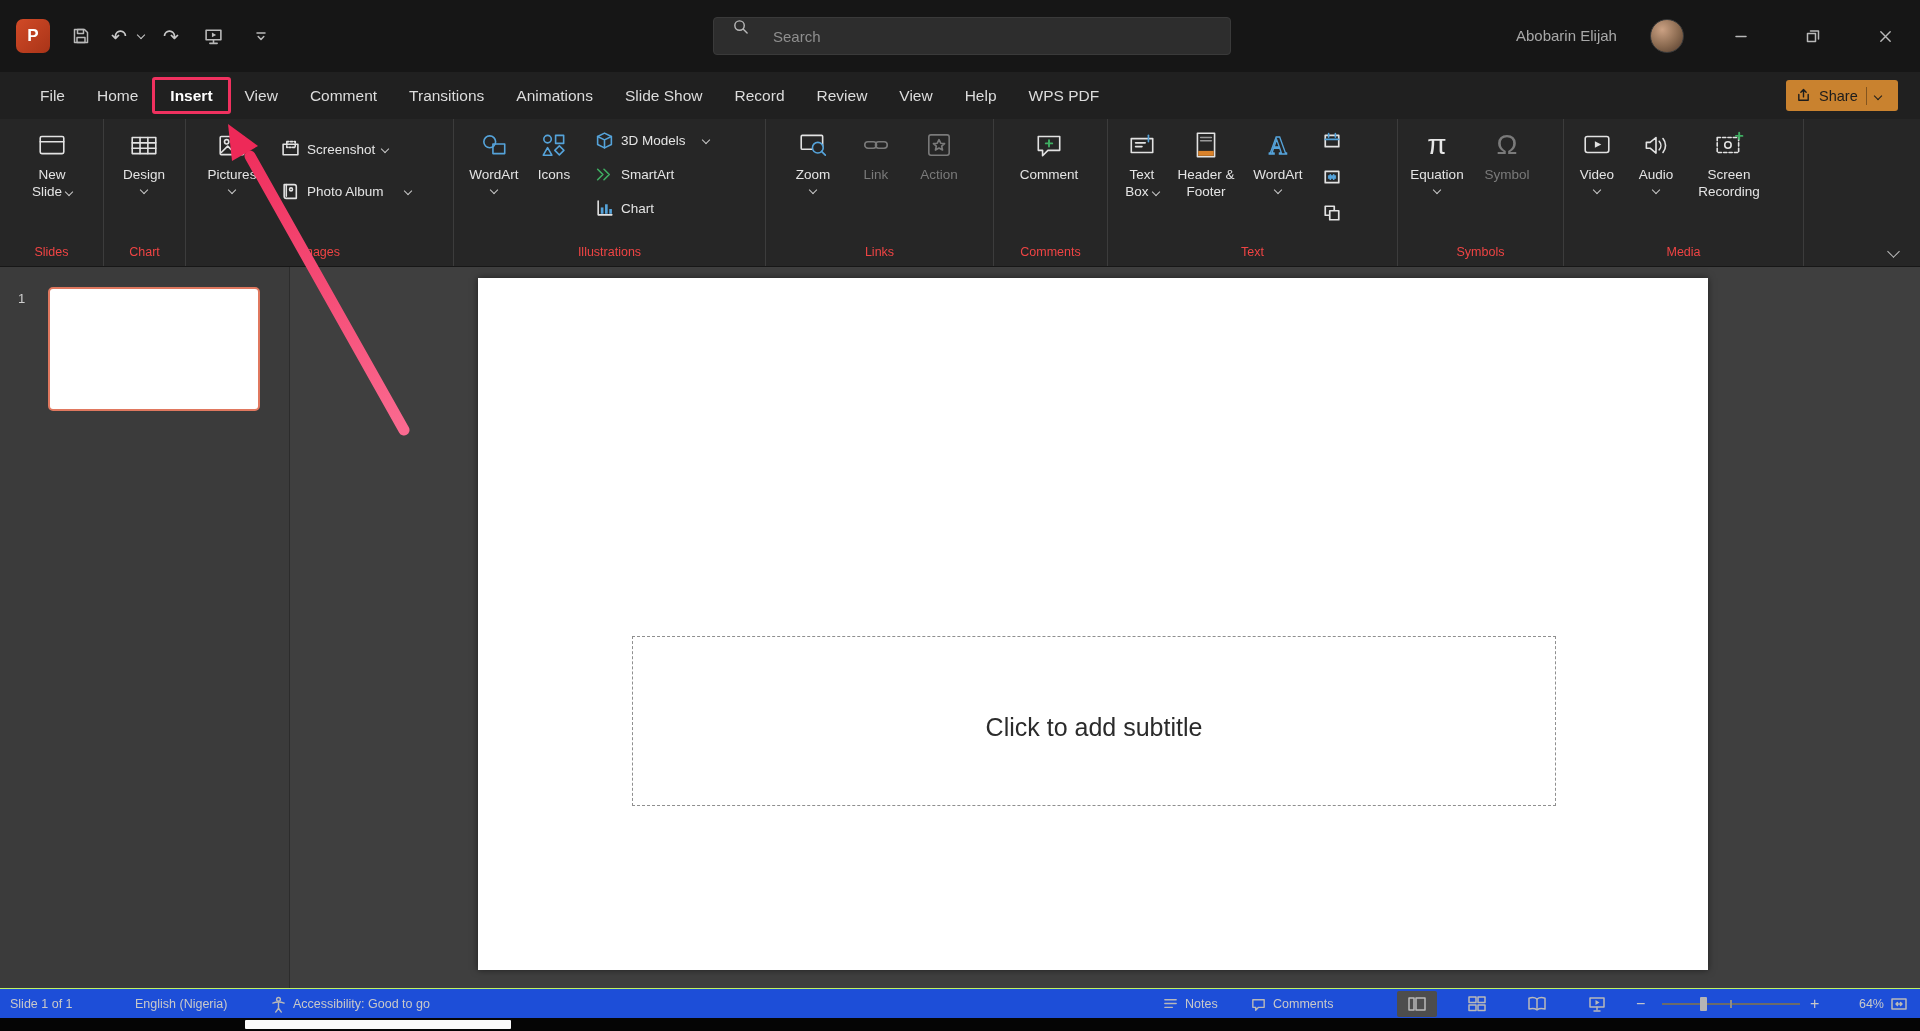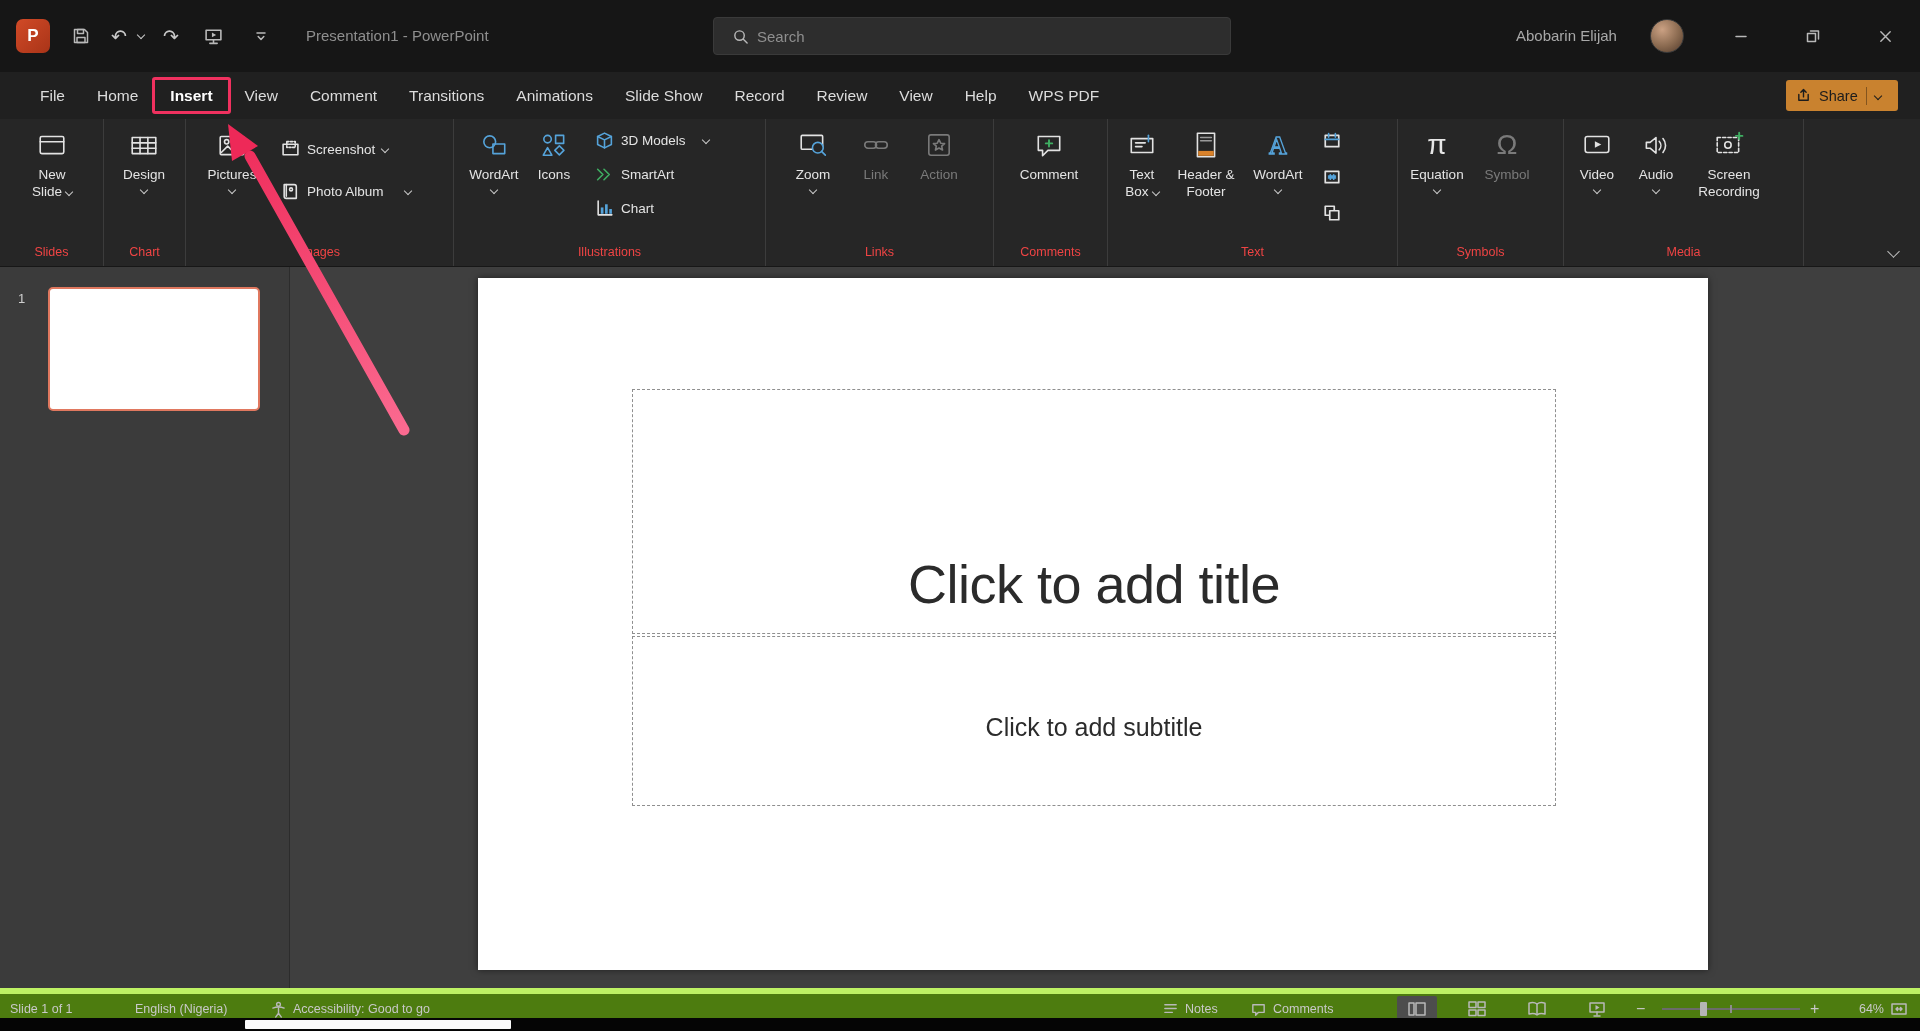--- a/index.html
+++ b/index.html
@@ -16,21 +16,21 @@
   
   .titlebar{position:absolute;left:0;top:0;width:1920px;height:72px;background:#161616}
   .appicon{position:absolute;left:16px;top:19px;width:34px;height:34px;border-radius:7px;
     background:linear-gradient(135deg,#d14a27,#a93418);color:#fff;font-weight:bold;font-size:17px;
     display:flex;align-items:center;justify-content:center}
   .qatbtn{position:absolute;top:22px;width:30px;height:28px;display:flex;align-items:center;justify-content:center;
     color:#c9c9c9;border-radius:3px}
   .uglyph{font-size:19px;line-height:19px;color:#c9c9c9}
   .doc-title{position:absolute;left:306px;top:0;height:72px;line-height:72px;color:#8f8f8f;font-size:15px}
   .searchbox{position:absolute;left:713px;top:17px;width:518px;height:38px;background:#2d2d2d;
-    border:1px solid #3a3a3a;border-radius:4px;display:flex;align-items:center;padding-left:18px;gap:8px}
+    border:1px solid #3a3a3a;border-radius:4px;display:flex;padding-left:18px;gap:24px}
   .searchbox input{flex:1;background:transparent;border:none;outline:none;color:#ddd;font-size:15px;
     font-family:"Liberation Sans",sans-serif}
   .searchbox input::placeholder{color:#8f8f8f}
   .user-name{position:absolute;left:1516px;top:0;height:72px;line-height:72px;color:#a8a8a8;font-size:15px}
   .avatar{position:absolute;left:1650px;top:19px;width:34px;height:34px;border-radius:50%;
     background:radial-gradient(circle at 35% 30%,#cba183,#8a6a50 55%,#5d4433 90%);border:1px solid #3a3a3a}
   .winbtn{position:absolute;top:0;width:46px;height:72px;display:flex;align-items:center;justify-content:center}
 
   
   .tabsrow{position:absolute;left:0;top:72px;width:1920px;height:47px;background:#202020;display:flex;
@@ -75,21 +75,21 @@
   
   .slide{position:absolute;left:478px;top:278px;width:1230px;height:692px;background:#fff;
     box-shadow:0 0 7px rgba(0,0,0,.5)}
   .ph{position:absolute;border:1px dashed #8f8f8f;display:flex;justify-content:center}
   .ph-title{left:154px;top:111px;width:924px;height:245px;align-items:flex-end;padding-bottom:18px}
   .ph-sub{left:154px;top:358px;width:924px;height:170px;align-items:center;padding-top:12px}
   .slide-title{font-size:54px;font-weight:300;color:#2b2b2b;letter-spacing:-.5px}
   .slide-sub{font-size:25px;font-weight:300;color:#2b2b2b}
 
   
-  .statusbar{position:absolute;left:0;top:988px;width:1920px;height:30px;background:#4d7c0f;border-top:6px solid #bef264;
+  .statusbar{position:absolute;left:0;top:988px;width:1920px;height:30px;background:#1d4ed8;border-top:1px solid #bef264;
     font-size:12.5px;color:#c9c9c9}
   .sb{position:absolute;top:0;height:30px;display:flex;align-items:center;gap:6px}
   .viewbtn{position:absolute;top:2px;width:40px;height:26px;display:flex;align-items:center;justify-content:center;border-radius:2px}
   .viewbtn.active{background:#4d4d4d}
   .ztrack{position:absolute;left:1662px;top:14px;width:138px;height:2px;background:#6b6b6b}
   .ztick{position:absolute;left:1730px;top:11px;width:2px;height:8px;background:#8d8d8d}
   .zthumb{position:absolute;left:1700px;top:8px;width:7px;height:14px;background:#b5b5b5;border-radius:1px}
   .zsign{font-size:16px;color:#c9c9c9;line-height:16px}
 
   
@@ -126,21 +126,20 @@
         <path d="M9 12v2.5M5.5 15.5h7"></path>
     </svg>
   </div>
   <div class="qatbtn" style="left:246px">
     <svg class="ic dim" width="14" height="14" viewBox="0 0 14 14">
       <path d="M3 4h8"></path>
         <path d="M4.2 7.5l2.8 3 2.8-3"></path>
     </svg>
   </div>
 
-  <div class="doc-title">Presentation1 - PowerPoint</div>
 
   <div class="searchbox">
     <svg class="ic dim" width="17" height="17" viewBox="0 0 18 18">
       <circle cx="8" cy="8" r="5"></circle>
         <path d="M12 12l4 4"></path>
     </svg>
     <input type="text" placeholder="Search" style="">
   </div>
 
   <div class="user-name">Abobarin Elijah</div>
@@ -502,23 +501,20 @@
     <div class="collapse-chev"></div>
   </div>
 </div>
 
 <div class="thumb-panel">
   <div class="slide-num">1</div>
   <div class="thumb"></div>
 </div>
 
 <div class="slide">
-  <div class="ph ph-title">
-    <span class="slide-title">Click to add title</span>
-  </div>
   <div class="ph ph-sub">
     <span class="slide-sub">Click to add subtitle</span>
   </div>
 </div>
 
 <div class="statusbar">
   <div class="sb" style="left:10px">
     <span>Slide 1 of 1</span>
   </div>
   <div class="sb" style="left:135px">

